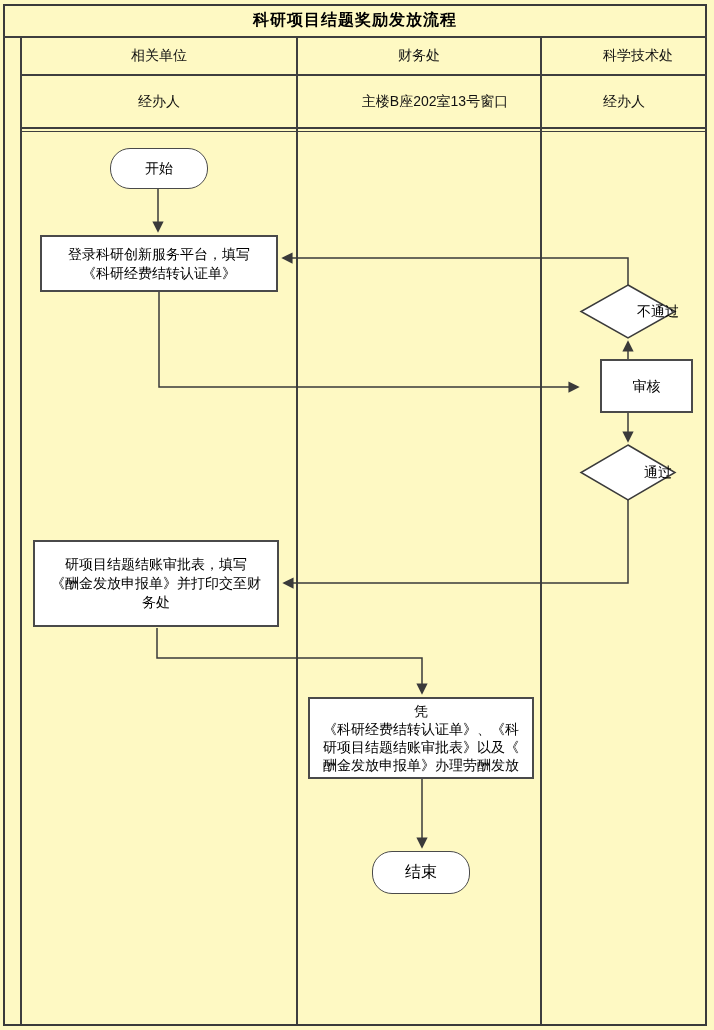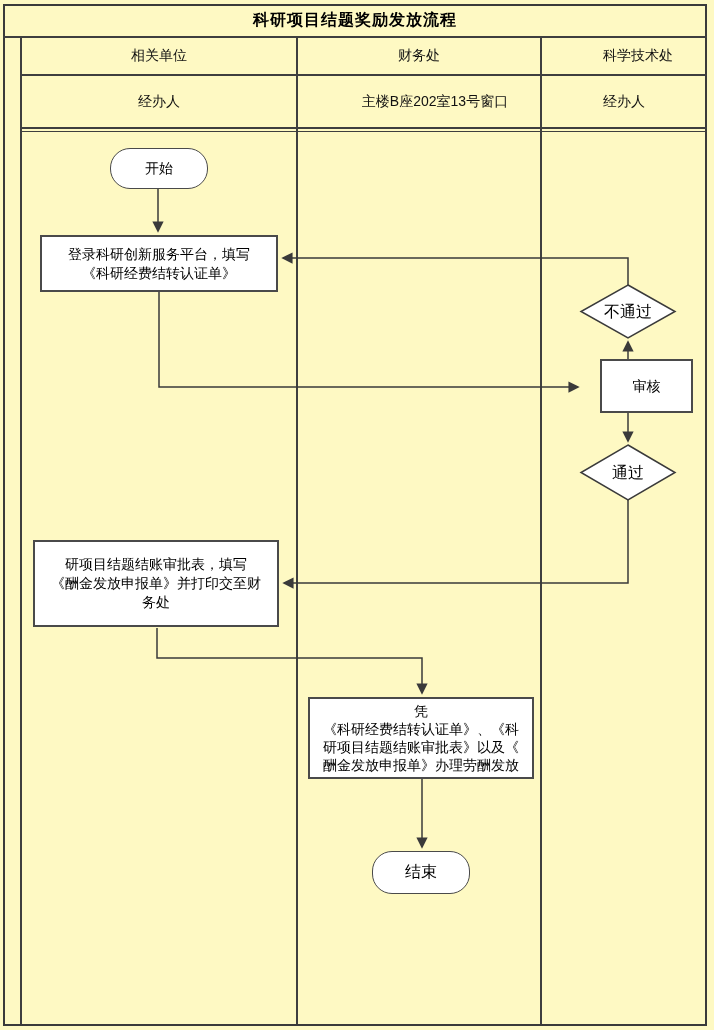--- a/index.html
+++ b/index.html
@@ -21,21 +21,21 @@
   .node{
     position:absolute;background:#fff;border:2px solid #4a4a4a;
     display:flex;flex-direction:column;align-items:center;justify-content:center;
     font-size:14px;line-height:19px;text-align:center;z-index:3;
   }
   .stadium{
     position:absolute;background:#fff;border:1.5px solid #4a4a4a;border-radius:20px;
     display:flex;align-items:center;justify-content:center;font-size:14px;z-index:3;
   }
   .diamond-label{
-    position:absolute;transform:translate(-50%,-50%);font-size:16px;z-index:4;white-space:nowrap;
+    position:absolute;transform:translate(-50%,-50%);font-size:14px;z-index:4;white-space:nowrap;margin-left:30px;
   }
   svg.connectors{position:absolute;left:0;top:0;z-index:2;}
   .gridlayer{z-index:1;}
 </style>
 </head>
 <body>
 
 <div class="page">
 
   <div class="frame"></div>

